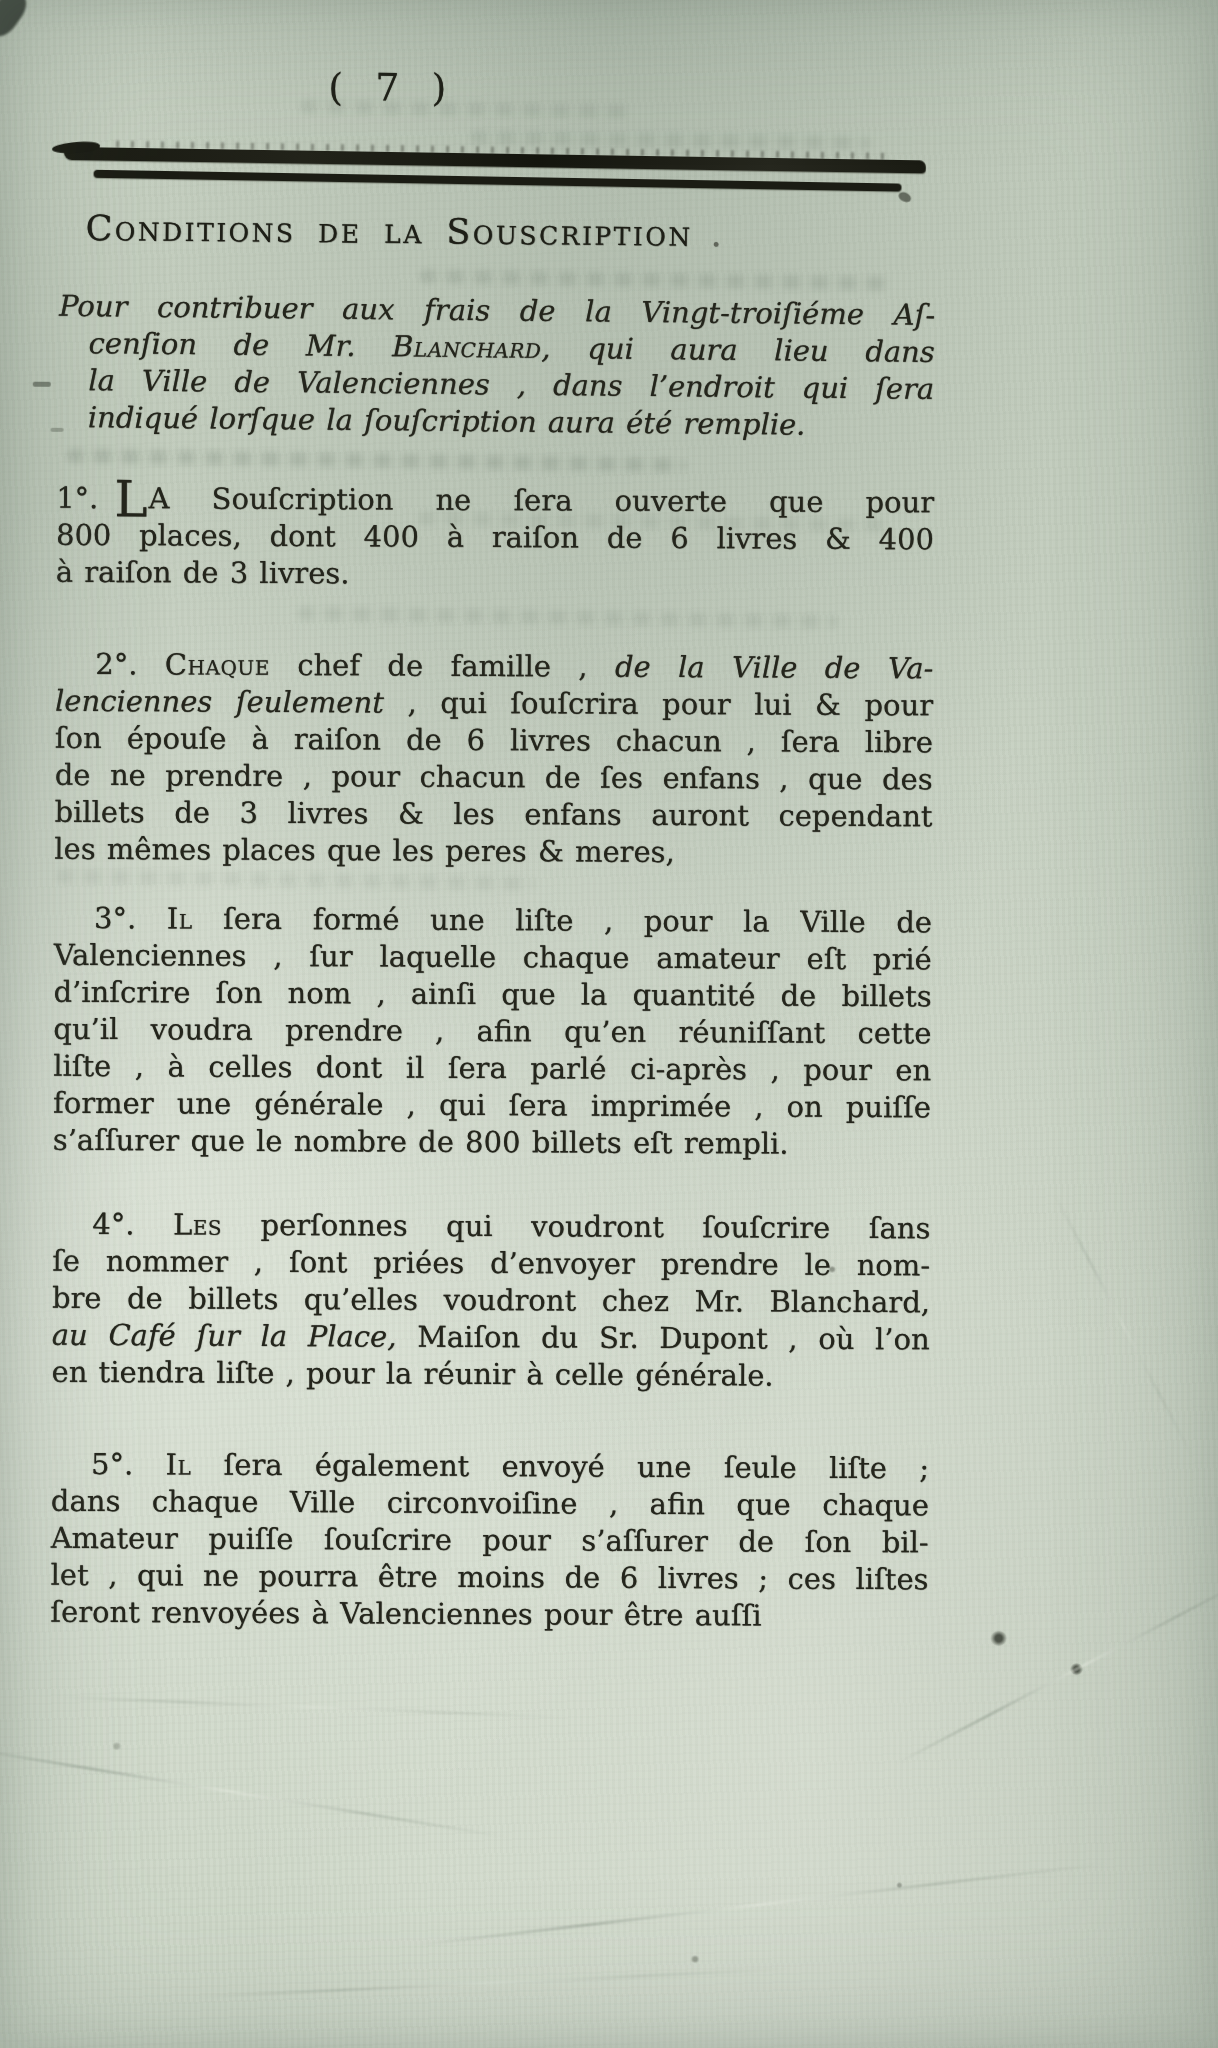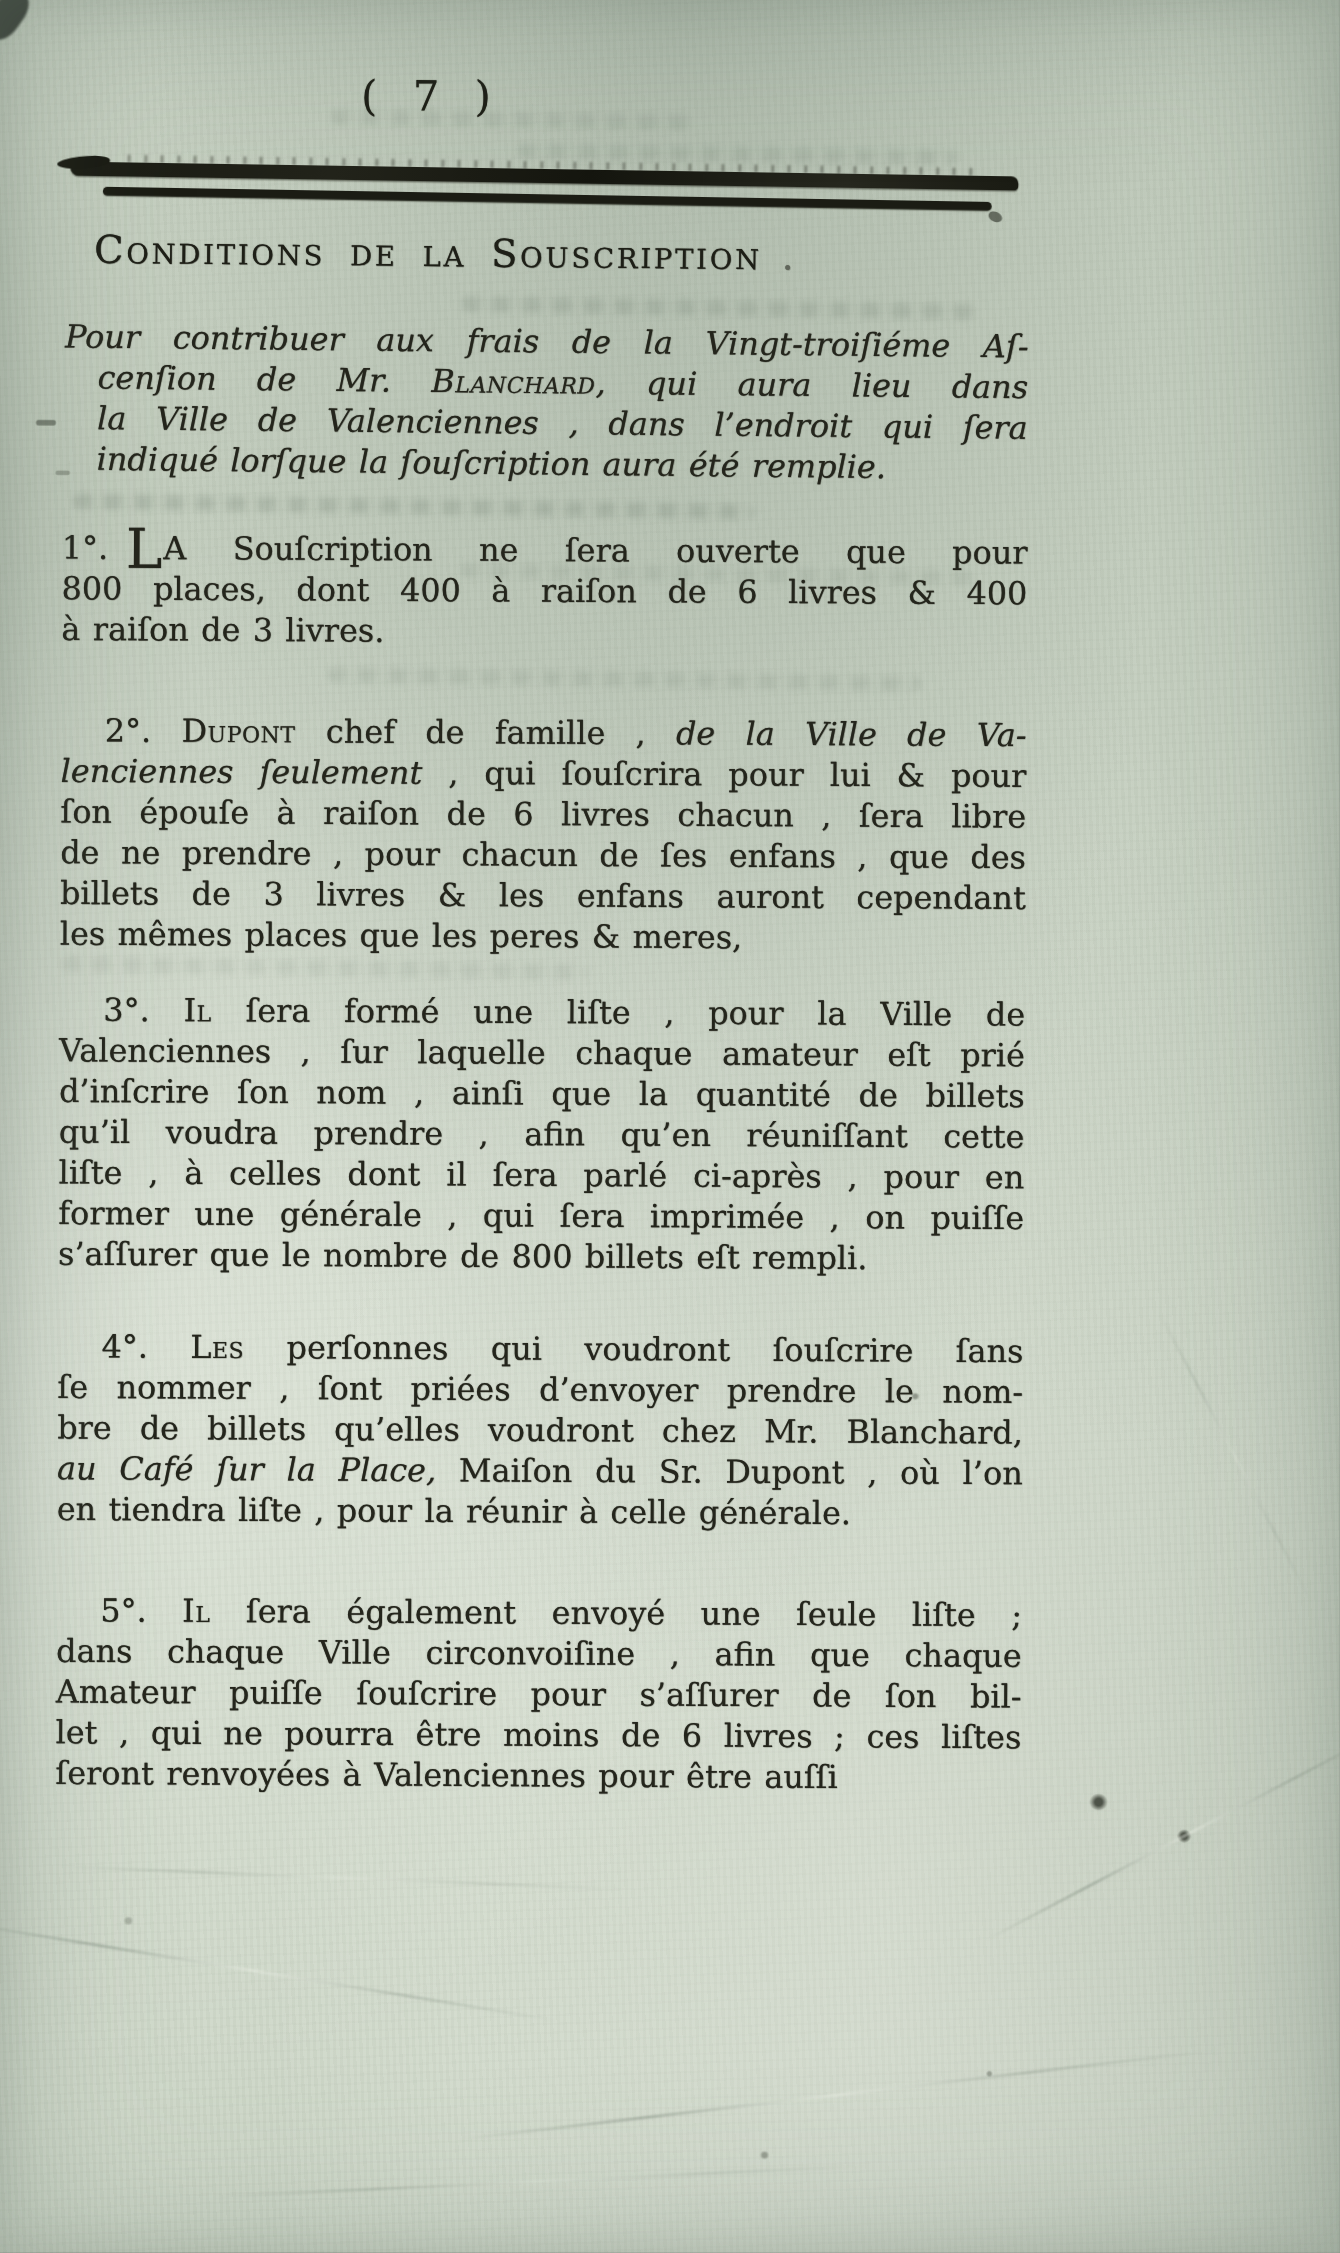--- a/index.html
+++ b/index.html
@@ -138,21 +138,21 @@
           <div class="line"><span class="seg-r">cenſion de Mr. </span><span class="seg-sc">Blanchard</span><span class="seg-r">, qui aura lieu dans</span></div>
           <div class="line"><span class="seg-r">la Ville de Valenciennes , dans l’endroit qui ſera</span></div>
           <div class="line last"><span class="seg-r">indiqué lorſque la ſouſcription aura été remplie.</span></div>
         </div>
         <div class="para para-p1">
           <div class="line"><span class="seg-num">1°.</span><span class="seg-init">L</span><span class="seg-r">A Souſcription ne ſera ouverte que pour</span></div>
           <div class="line"><span class="seg-r">800 places, dont 400 à raiſon de 6 livres &amp; 400</span></div>
           <div class="line last"><span class="seg-r">à raiſon de 3 livres.</span></div>
         </div>
         <div class="para para-p2">
-          <div class="line"><span class="seg-num">2°. </span><span class="seg-sc">Dupont</span><span class="seg-r"> chef de famille , </span><span class="seg-i">de la Ville de Va-</span></div>
+          <div class="line"><span class="seg-num">2°. </span><span class="seg-sc">Chaque</span><span class="seg-r"> chef de famille , </span><span class="seg-i">de la Ville de Va-</span></div>
           <div class="line"><span class="seg-i">lenciennes ſeulement</span><span class="seg-r"> , qui ſouſcrira pour lui &amp; pour</span></div>
           <div class="line"><span class="seg-r">ſon épouſe à raiſon de 6 livres chacun , ſera libre</span></div>
           <div class="line"><span class="seg-r">de ne prendre , pour chacun de ſes enfans , que des</span></div>
           <div class="line"><span class="seg-r">billets de 3 livres &amp; les enfans auront cependant</span></div>
           <div class="line last"><span class="seg-r">les mêmes places que les peres &amp; meres,</span></div>
         </div>
         <div class="para para-p3">
           <div class="line"><span class="seg-num">3°. </span><span class="seg-sc">Il</span><span class="seg-r"> ſera formé une liſte , pour la Ville de</span></div>
           <div class="line"><span class="seg-r">Valenciennes , ſur laquelle chaque amateur eſt prié</span></div>
           <div class="line"><span class="seg-r">d’inſcrire ſon nom , ainſi que la quantité de billets</span></div>

